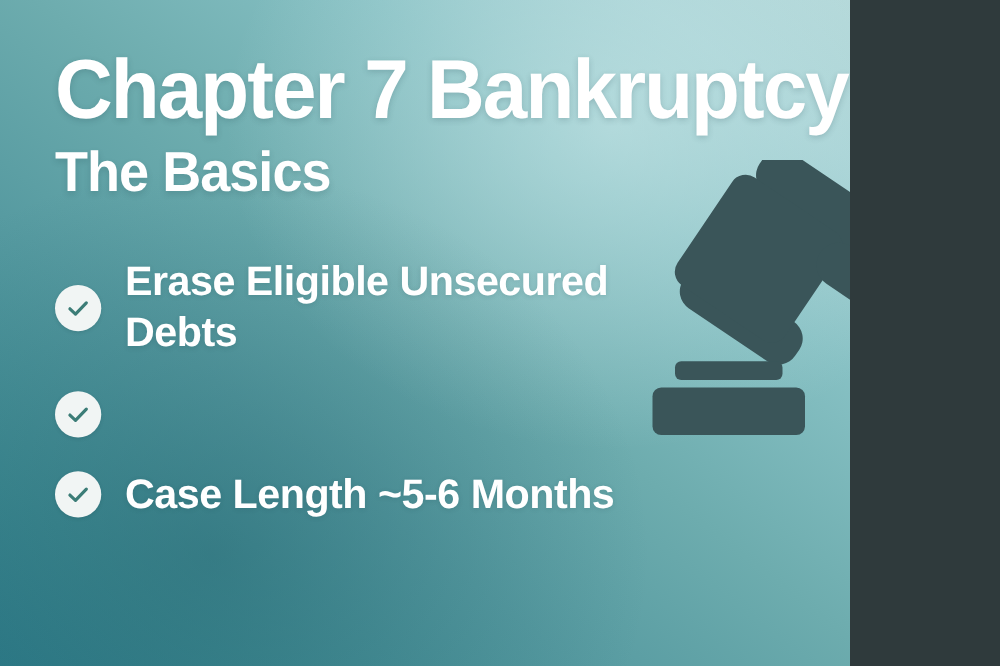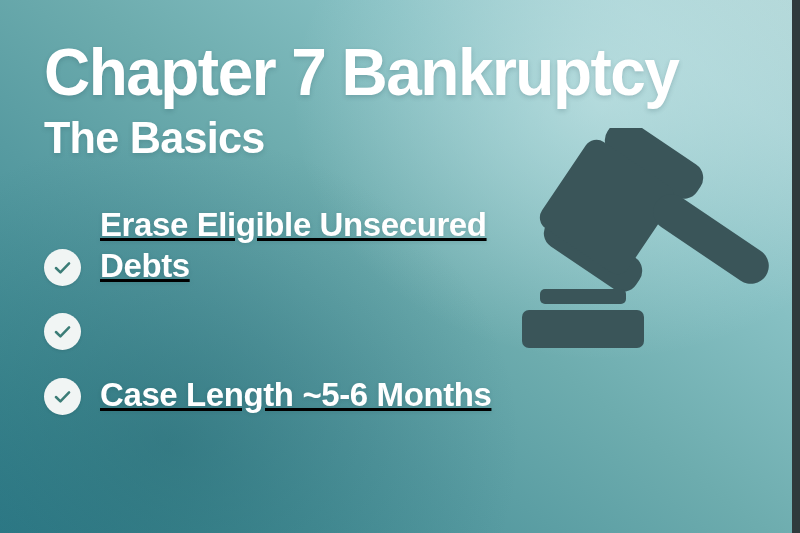--- a/index.html
+++ b/index.html
@@ -7,21 +7,21 @@
     margin: 0;
     padding: 0;
     background: #2f3a3c;
   }
   body {
     font-family: "Liberation Sans", sans-serif;
   }
 
   .infographic {
     position: relative;
-    width: 792px;
+    width: 680px;
     height: 533px;
     overflow: hidden;
     
     background:
       linear-gradient(38deg,
         #2f7d8a 0%,
         #3f8b93 14%,
         #579ba1 34%,
         #6dacae 52%,
         #86c0c3 72%,
@@ -87,23 +87,22 @@
   }
 
   
   .bullets {
     list-style: none;
     margin: 42px 0 0 0;
     padding: 0;
   }
   .bullet {
     display: flex;
-    align-items: flex-end;
+    align-items: center;
     margin-bottom: 24px;
-    text-decoration: underline;
   }
   .bullet:last-child { margin-bottom: 0; }
 
   .check-circle {
     flex: 0 0 auto;
     width: 37px;
     height: 37px;
     border-radius: 50%;
     background: #f1f5f4;
     display: flex;

